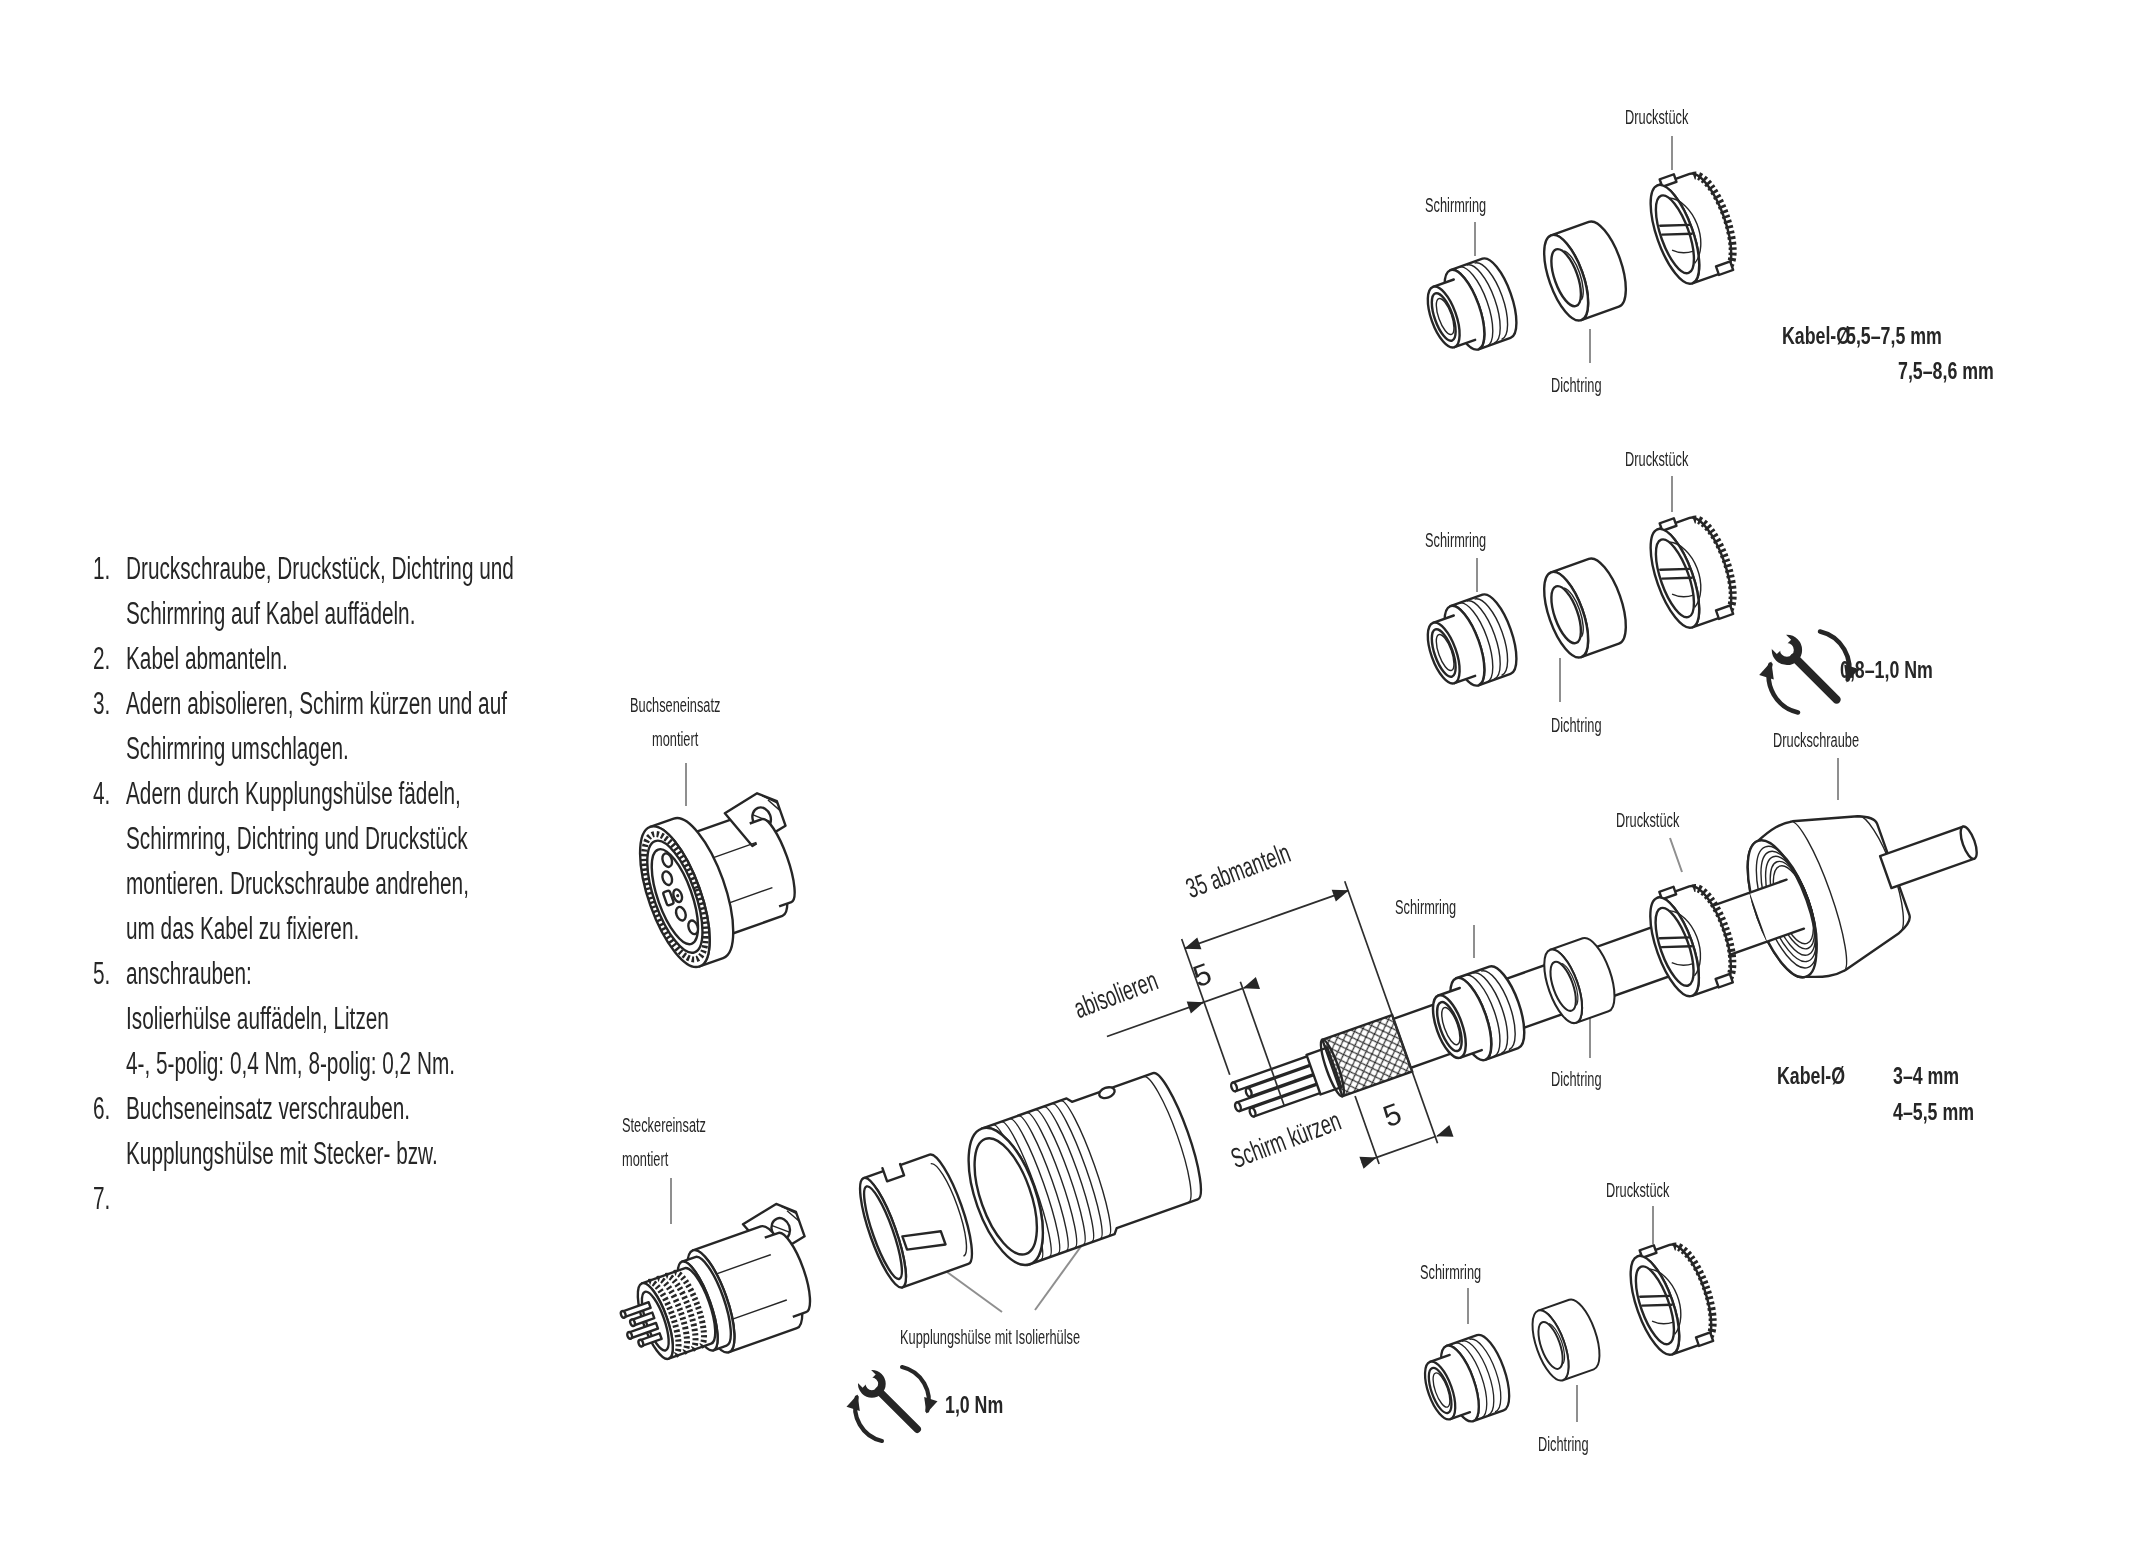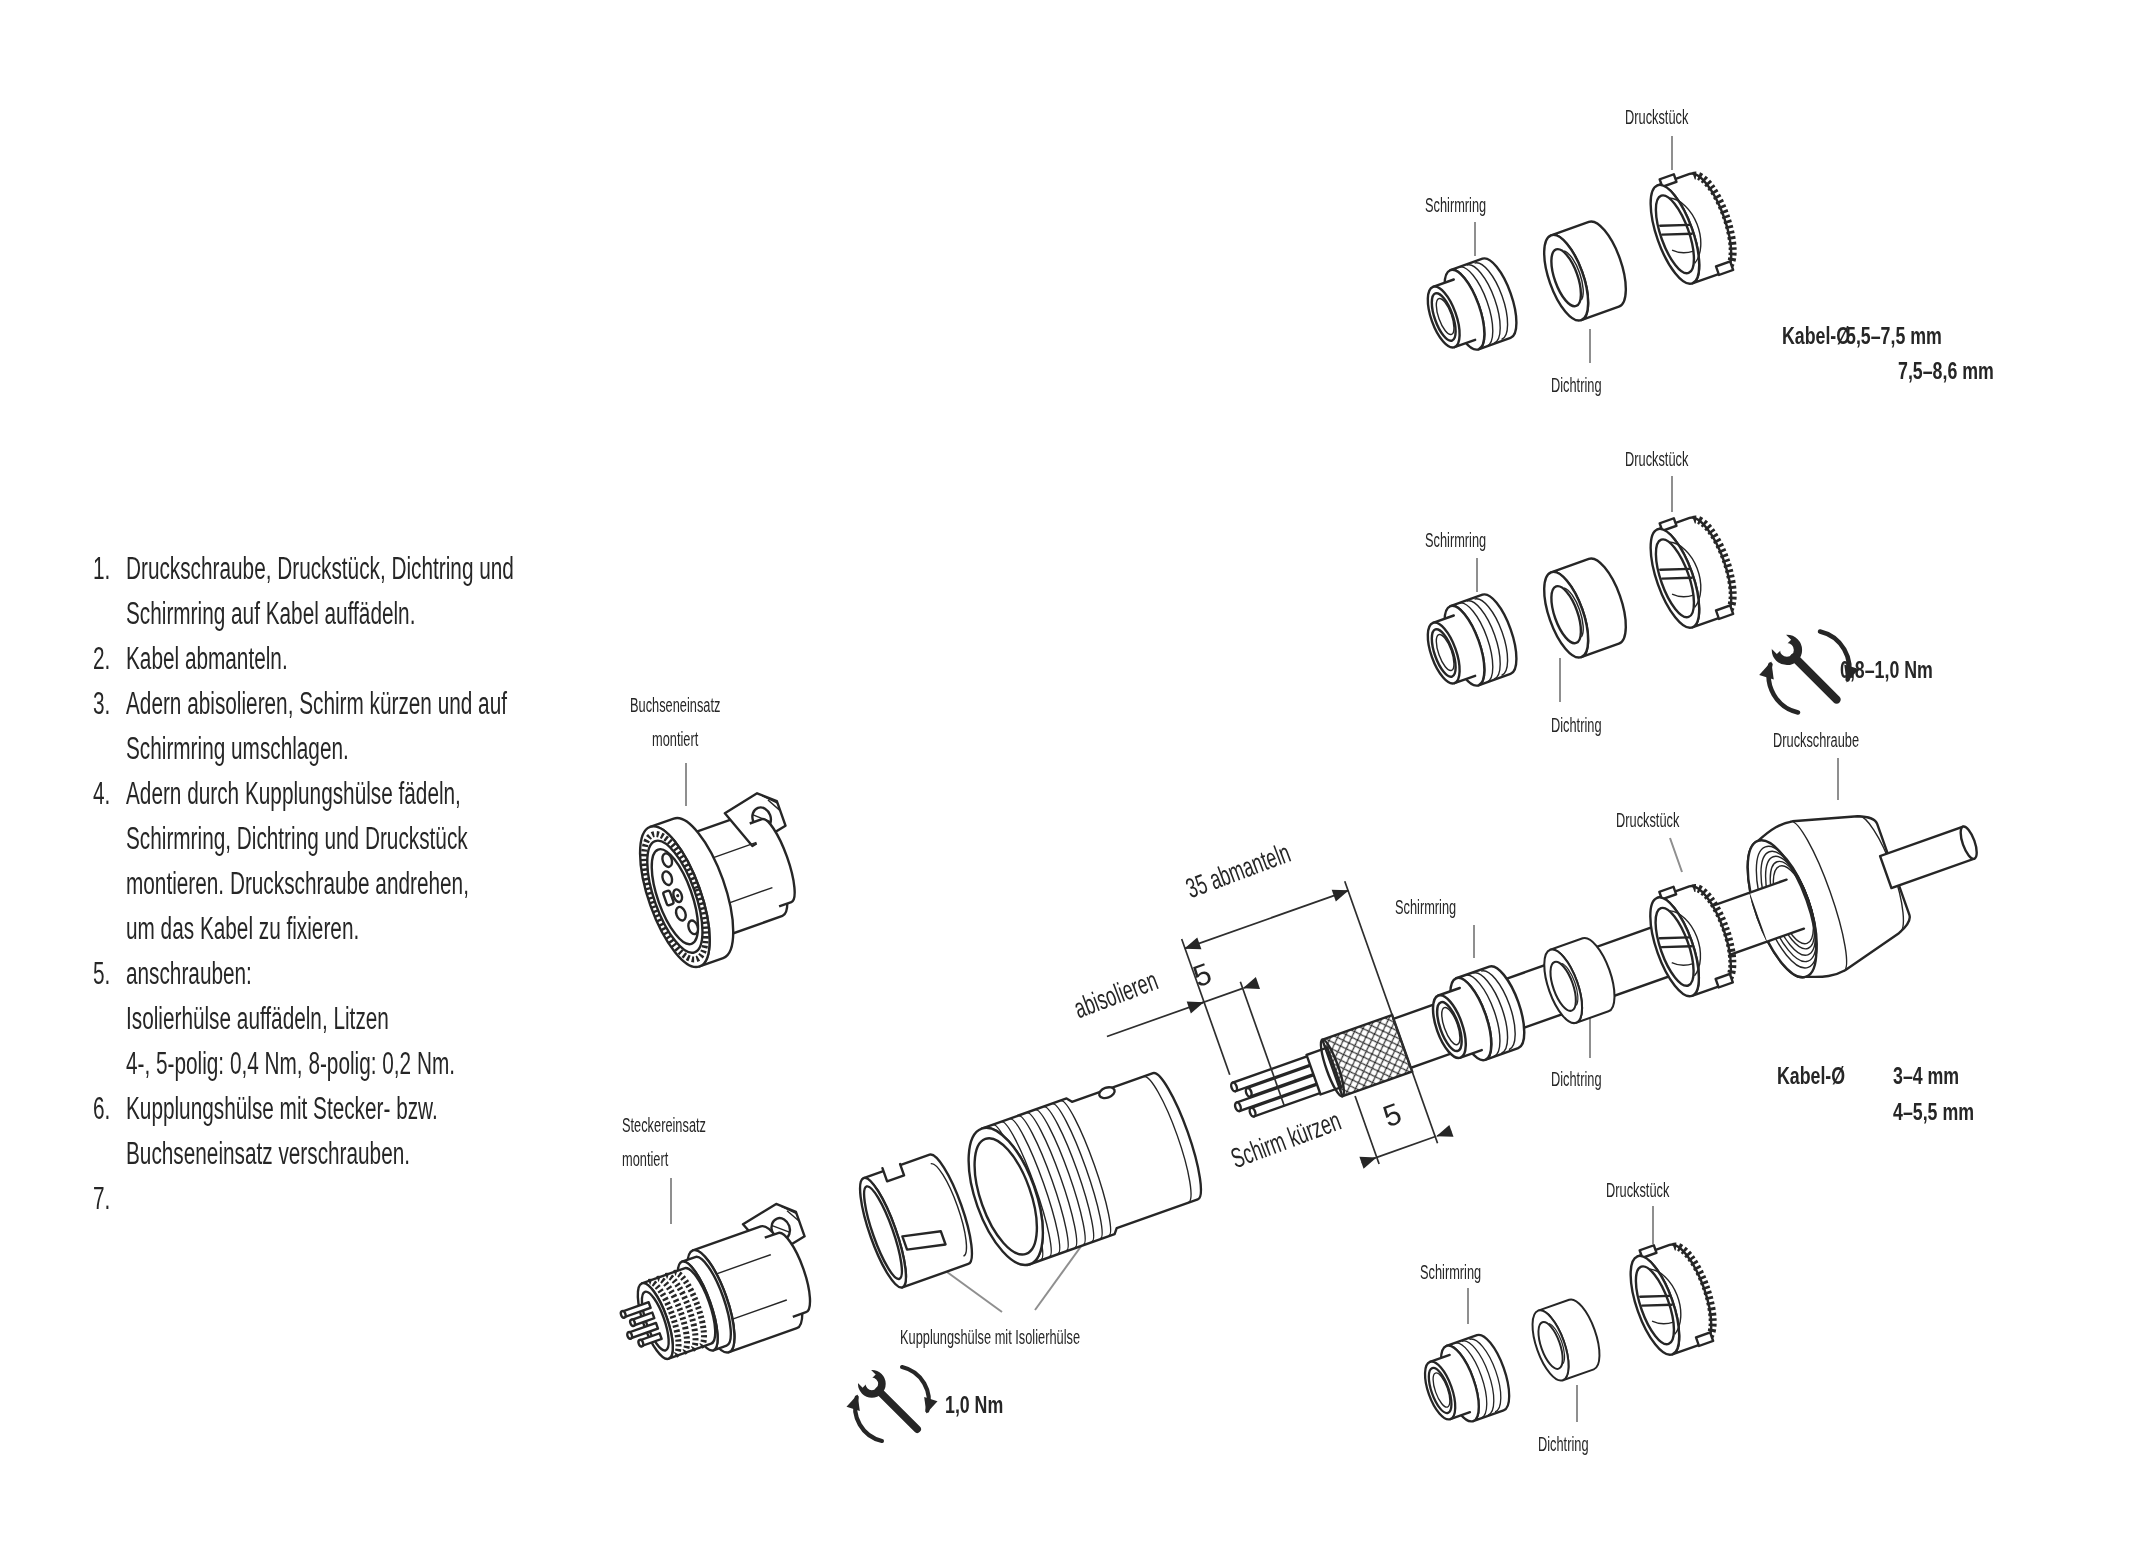--- a/index.html
+++ b/index.html
@@ -292,22 +292,22 @@
         <div class="inum"><span class="cond">5.</span></div>
     <div>
           <div><span class="cond">anschrauben:</span></div>
          <div><span class="cond">Isolierhülse auffädeln, Litzen</span></div>
          <div><span class="cond">4-, 5-polig: 0,4 Nm, 8-polig: 0,2 Nm.</span></div>
         </div>
       </div>
   <div class="irow">
         <div class="inum"><span class="cond">6.</span></div>
     <div>
-          <div><span class="cond">Kupplungshülse mit Stecker- bzw.</span></div>
-         <div><span class="cond">Buchseneinsatz verschrauben.</span></div>
+          <div><span class="cond">Buchseneinsatz verschrauben.</span></div>
+         <div><span class="cond">Kupplungshülse mit Stecker- bzw.</span></div>
         </div>
       </div>
   <div class="irow">
         <div class="inum"><span class="cond">7.</span></div>
       </div>
 </div>
 
 <div class="plabel" style="left:630px; top:688px;text-align:center;">
   <div class="ln">Buchseneinsatz</div>
   <div class="ln">montiert</div>

